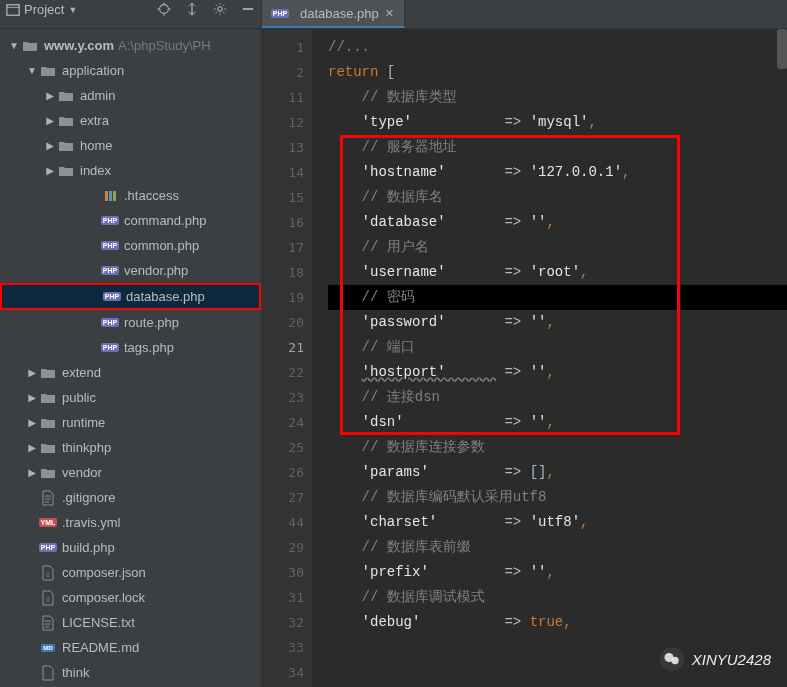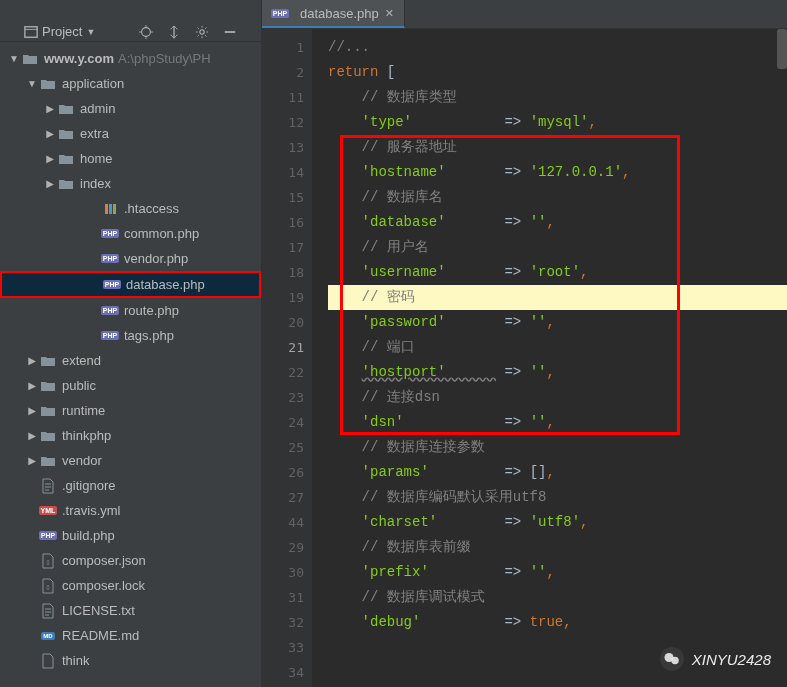--- a/index.html
+++ b/index.html
@@ -1,19 +1,19 @@
 <!DOCTYPE html>
 <html><head>
 <meta charset="utf-8">
 <style>
 * { margin: 0; padding: 0; box-sizing: border-box; }
 body { font-family: "Segoe UI", Arial, sans-serif; font-size: 13px; background: #2b2b2b; color: #bbbbbb; width: 787px; height: 687px; overflow: hidden; }
 .app { display: flex; height: 100%; }
 .sidebar { width: 262px; background: #3c3f41; border-right: 1px solid #323232; display: flex; flex-direction: column; }
-.toolbar { height: 42px; background: #3c3f41; border-bottom: 1px solid #323232; display: flex; align-items: flex-end; padding: 0 20px; gap: 6px; }
+.toolbar { height: 29px; background: #3c3f41; border-bottom: 1px solid #323232; display: flex; align-items: flex-start; padding: 0 2px; gap: 6px; }
 .tb-btn { display: flex; align-items: center; gap: 4px; color: #bbbbbb; cursor: pointer; padding: 2px 4px; }
 .tb-icon { fill: #afb1b3; }
 .dropdown-arrow { font-size: 9px; color: #afb1b3; }
 .tb-sep { flex: 1; }
 .tree { flex: 1; overflow-y: auto; padding-top: 4px; }
 .tree-row { display: flex; align-items: center; height: 25px; padding-left: 6px; cursor: pointer; white-space: nowrap; }
 .tree-row.selected { background: #0d293e; border: 2px solid #ff0000; box-sizing: border-box; height: 27px; }
 .arrow { width: 16px; text-align: center; color: #afb1b3; font-size: 10px; }
 .arrow.empty { visibility: hidden; }
 .ficon { width: 16px; height: 16px; margin-right: 6px; display: flex; align-items: center; justify-content: center; }
@@ -29,24 +29,24 @@
 .editor-pane { flex: 1; display: flex; flex-direction: column; background: #2b2b2b; }
 .tabs { height: 29px; background: #3c3f41; border-bottom: 1px solid #323232; display: flex; align-items: stretch; }
 .tab { display: flex; align-items: center; padding: 0 10px; gap: 6px; background: #515658; color: #bbbbbb; border-right: 1px solid #323232; cursor: pointer; }
 .tab.active { background: #4e5254; border-bottom: 2px solid #3b7cba; }
 .tab-close { color: #afb1b3; font-size: 11px; cursor: pointer; }
 .code-area { flex: 1; display: flex; overflow: auto; position: relative; }
 .gutter { width: 50px; background: #313335; color: #606366; text-align: right; padding: 6px 8px 6px 0; font-family: Consolas, monospace; font-size: 13px; line-height: 25px; }
 .gutter-line.current { color: #a4a3a3; }
 .code { flex: 1; font-family: Consolas, "Courier New", monospace; font-size: 14px; line-height: 25px; padding: 6px 0 6px 16px; position: relative; }
 .code-line { white-space: pre; position: relative; }
-.code-line.current { background: #fef9c3; }
+.code-line.current { background: #000000; }
 .k-php { color: #cc7832; }
 .k-keyword { color: #cc7832; }
-.k-string { color: #84cc16; }
+.k-string { color: #e5e5e5; }
 .k-comment { color: #808080; }
 .k-punct { color: #cc7832; }
 .k-arrow { color: #a9b7c6; }
 .k-ident { color: #a9b7c6; }
 .k-bool { color: #cc7832; }
 .highlight-box { position: absolute; border: 3px solid #ff0000; pointer-events: none; }
 .underline-wavy { text-decoration: underline wavy #808080; }
 .watermark { position: absolute; bottom: 16px; right: 16px; display: flex; align-items: center; gap: 8px; color: #ffffff; font-size: 15px; font-style: italic; opacity: 0.9; }
 .watermark-icon { width: 24px; height: 24px; border-radius: 50%; background: #3a3a3a; display: flex; align-items: center; justify-content: center; }
 .htaccess-icon { display: flex; gap: 1px; }
@@ -156,20 +156,27 @@
       <div class="tree-row indent-3">
           <span class="arrow empty">▶</span>
           <span class="ficon">
             <span class="htaccess-icon">
               <span style="background:#d08247"></span>
               <span style="background:#5896b8"></span>
               <span style="background:#8aa850"></span>
             </span>
           </span>
           <span>.htaccess</span>
+        </div>
+      <div class="tree-row indent-3">
+          <span class="arrow empty">▶</span>
+          <span class="ficon">
+            <span class="php-badge">PHP</span>
+          </span>
+          <span>command.php</span>
         </div>
       <div class="tree-row indent-3">
           <span class="arrow empty">▶</span>
           <span class="ficon">
             <span class="php-badge">PHP</span>
           </span>
           <span>common.php</span>
         </div>
       <div class="tree-row indent-3">
           <span class="arrow empty">▶</span>

